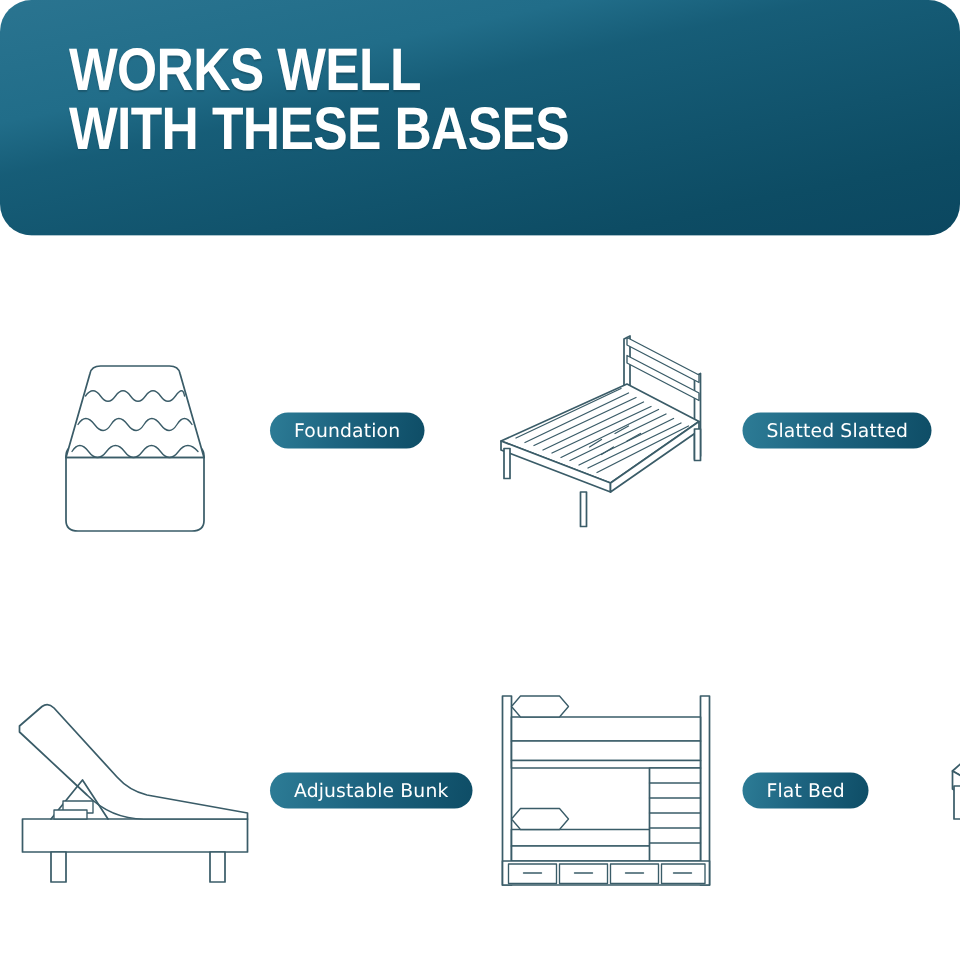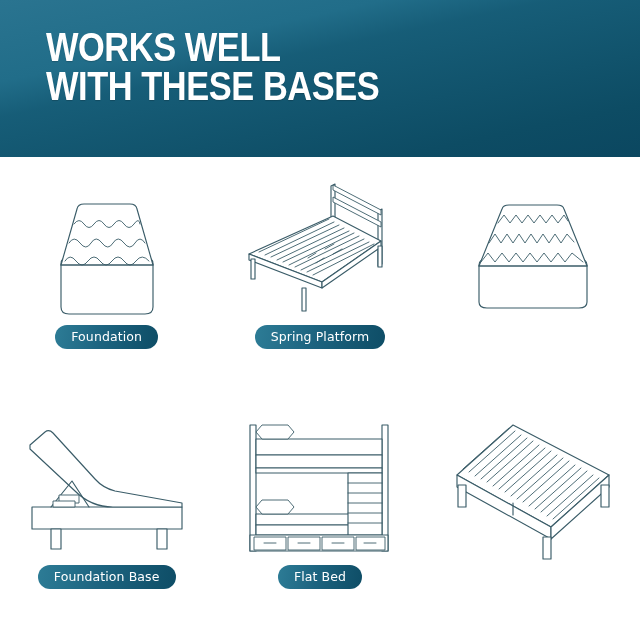--- a/index.html
+++ b/index.html
@@ -12,20 +12,21 @@
   }
   #page { position: relative; width: 640px; height: 640px; background: #fff; }
 
   
   .header {
     position: absolute; left: 0; top: 0;
     width: 640px; height: 157px;
     background: linear-gradient(168deg, #2a7490 0%, #216d89 28%, #14587380 40%, #0d4c64 82%, #0b4760 100%);
     background-color: #19627c;
     overflow: hidden;
+    border-radius: 21px;
   }
   .header-title {
     position: absolute;
     left: 46px; top: 28px;
     color: #ffffff;
     font-family: "Liberation Sans Narrow", "Liberation Sans", sans-serif;
     font-weight: bold;
     font-size: 40px;
     line-height: 0.97;
     letter-spacing: -0.5px;
@@ -40,21 +41,20 @@
   .grid {
     position: absolute; left: 0; top: 157px;
     width: 640px; height: 483px;
     display: grid;
     grid-template-columns: repeat(3, 1fr);
     grid-template-rows: repeat(2, 1fr);
   }
   .cell {
     position: relative;
     display: flex;
-    flex-direction: column;
     align-items: center;
     justify-content: flex-start;
     padding-top: 12px;
   }
   .art {
     width: 180px; height: 150px;
     display: flex; align-items: center; justify-content: center;
   }
   .art svg { display: block; width: 100%; height: 100%; overflow: visible; }
 
@@ -133,21 +133,21 @@
           <path class="fillw" d="M19 85 L92 113 L92 119 L19 91 Z"></path>
           <path class="fillw" d="M92 113 L151 72 L151 78 L92 119 Z"></path>
 
           <path class="fillw" d="M21 90 L25 90 L25 110 L21 110 Z"></path>
           <path class="fillw" d="M72 119 L76 119 L76 142 L72 142 Z"></path>
           <path class="fillw" d="M148 77 L152 77 L152 98 L148 98 Z"></path>
 
           <path class="ln-t" d="M104 75 L95 80 M112 80 L103 85 M86 84 L78 89 M94 89 L86 94"></path>
         </svg>
       </div>
-      <span class="pill">Spring Platform</span>
+      <span class="pill">Slatted Slatted</span>
     </div>
 
     <div class="cell">
       <div class="art">
         <svg viewBox="0 0 180 150">
           <path class="fillw" d="M36 133 L36 96 Q36 90 44 90 L136 90 Q144 90 144 96 L144 133 Q144 139 136 139 L44 139 Q36 139 36 133 Z"></path>
           <path class="fillw" d="M36 97 L59 40 Q60 36 66 36 L114 36 Q120 36 121 40 L144 97 Z"></path>
           <path class="ln-t" d="M55 54 L61 46 L67 54 L73 46 L79 54 L85 46 L91 54 L97 46 L103 54 L109 46 L115 54 L121 46 L125 52"></path>
           <path class="ln-t" d="M46 74 L52 65 L58 74 L64 65 L70 74 L76 65 L82 74 L88 65 L94 74 L100 65 L106 74 L112 65 L118 74 L124 65 L131 73"></path>
           <path class="ln-t" d="M38 93 L45 84 L52 93 L59 84 L66 93 L73 84 L80 93 L87 84 L94 93 L101 84 L108 93 L115 84 L122 93 L129 84 L140 93"></path>
@@ -166,21 +166,21 @@
 
           <path class="ln" d="M34 96 L55 70 L72 96"></path>
 
           <path class="fillw-t" d="M42 84 L62 84 L62 92 L42 92 Z"></path>
           <path class="fillw-t" d="M36 90 L58 90 L58 96 L36 96 Z"></path>
 
           <path class="fillw" d="M34 118 L44 118 L44 138 L34 138 Z"></path>
           <path class="fillw" d="M140 118 L150 118 L150 138 L140 138 Z"></path>
         </svg>
       </div>
-      <span class="pill">Foundation Base</span>
+      <span class="pill">Adjustable Bunk</span>
     </div>
 
     <div class="cell row2">
       <div class="art">
         <svg viewBox="0 0 180 150">
 
           <path class="fillw" d="M20 14 L26 14 L26 140 L20 140 Z"></path>
           <path class="fillw" d="M152 14 L158 14 L158 140 L152 140 Z"></path>
 
           <path class="fillw" d="M26 28 L152 28 L152 44 L26 44 Z"></path>

